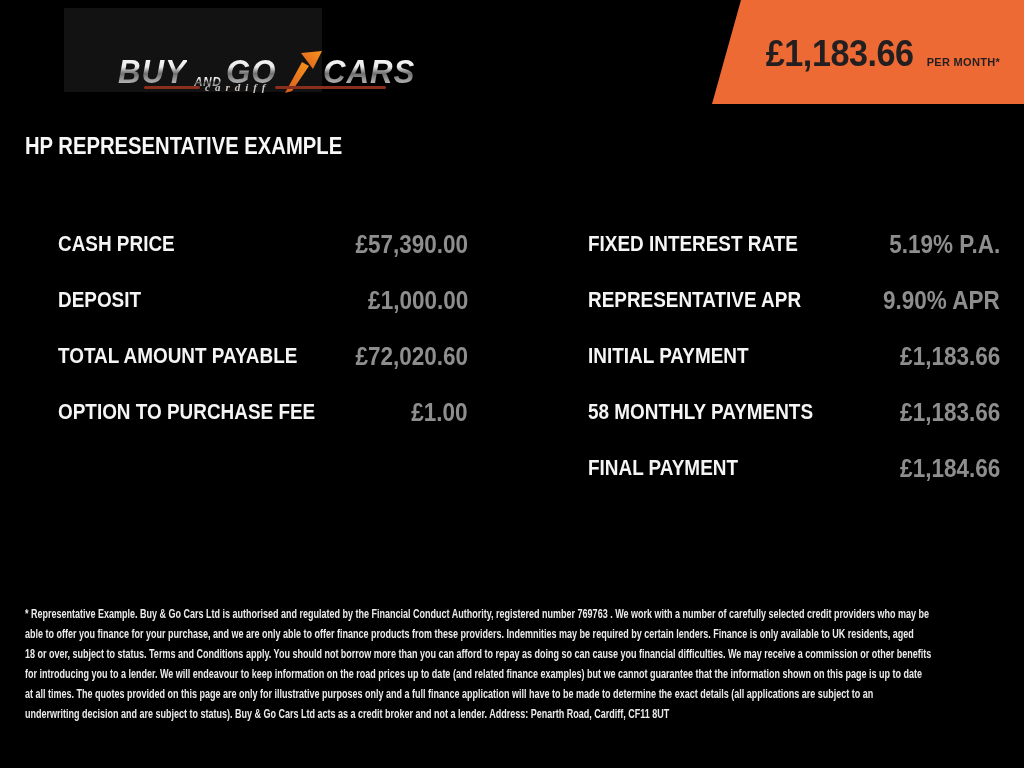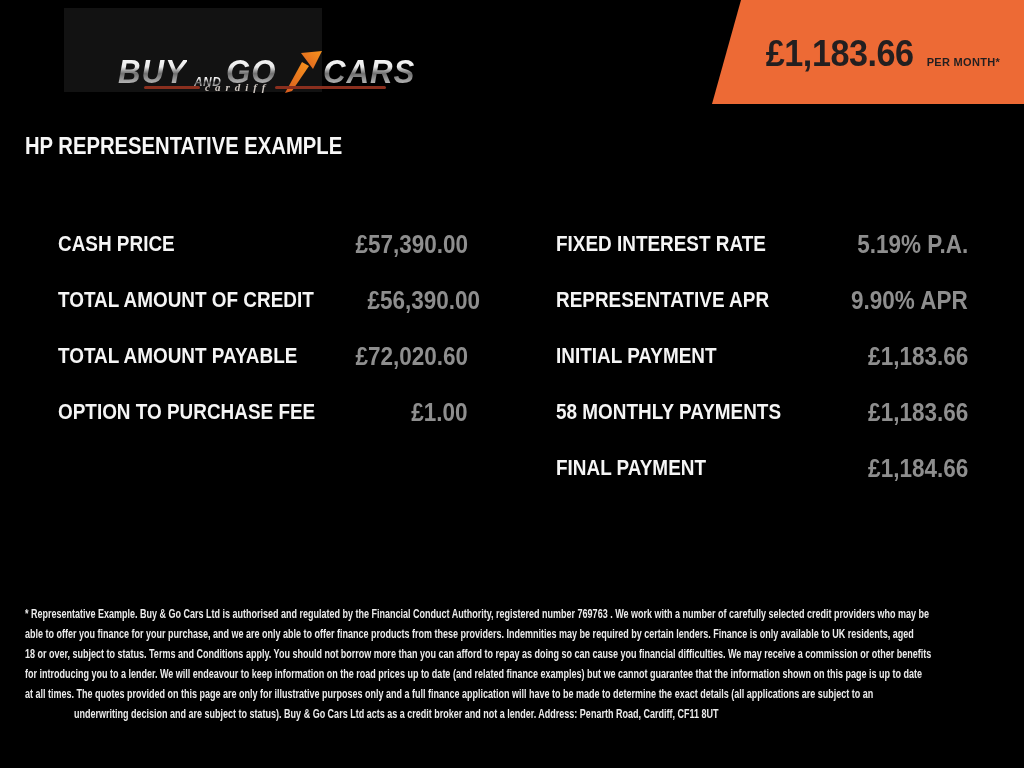--- a/index.html
+++ b/index.html
@@ -42,32 +42,32 @@
   .price-suffix{font-size:11px;font-weight:bold;line-height:1;letter-spacing:.3px;}
   
   .page-title{
     position:absolute;left:25px;top:133px;margin:0;
     font-size:23px;font-weight:bold;color:#f7f7f7;line-height:1.2;
     transform:scaleX(.88);transform-origin:left top;white-space:nowrap;
   }
   
   .fin-col{position:absolute;top:216px;}
   .fin-col.left{left:58px;width:410px;}
-  .fin-col.right{left:556px;width:412px;}
-  .fin-row{height:56px;display:flex;align-items:center;}
+  .fin-col.right{left:588px;width:412px;}
+  .fin-row{height:56px;display:flex;align-items:center;gap:6px;}
   .fin-label{
     font-size:22px;font-weight:bold;color:#f5f5f5;line-height:1;
     white-space:nowrap;transform:scaleX(.86);transform-origin:left center;
   }
   .fin-value{
     margin-left:auto;font-size:25px;font-weight:bold;color:#8e8e8e;line-height:1;
     white-space:nowrap;transform:scaleX(.9);transform-origin:right center;
   }
   
-  .disclaimer{position:absolute;left:25px;top:604px;width:990px;text-align:center;}
+  .disclaimer{position:absolute;left:25px;top:604px;width:990px;}
   .dline{
     font-size:12px;font-weight:bold;color:#ebebeb;line-height:20px;
     white-space:nowrap;transform:scaleX(.75);transform-origin:left top;
   }
 </style>
 </head>
 <body>
 
 <div class="page">
 
@@ -101,22 +101,22 @@
   </div>
 
   <h1 class="page-title">HP REPRESENTATIVE EXAMPLE</h1>
 
   <div class="fin-col left">
     <div class="fin-row">
       <span class="fin-label">CASH PRICE</span>
       <span class="fin-value">£57,390.00</span>
     </div>
     <div class="fin-row">
-      <span class="fin-label">TOTAL AMOUNT OF CREDIT</span>
-      <span class="fin-value">£56,390.00</span>
+      <span class="fin-label">DEPOSIT</span>
+      <span class="fin-value">£1,000.00</span>
     </div>
     <div class="fin-row">
       <span class="fin-label">TOTAL AMOUNT PAYABLE</span>
       <span class="fin-value">£72,020.60</span>
     </div>
     <div class="fin-row">
       <span class="fin-label">OPTION TO PURCHASE FEE</span>
       <span class="fin-value">£1.00</span>
     </div>
   </div>

